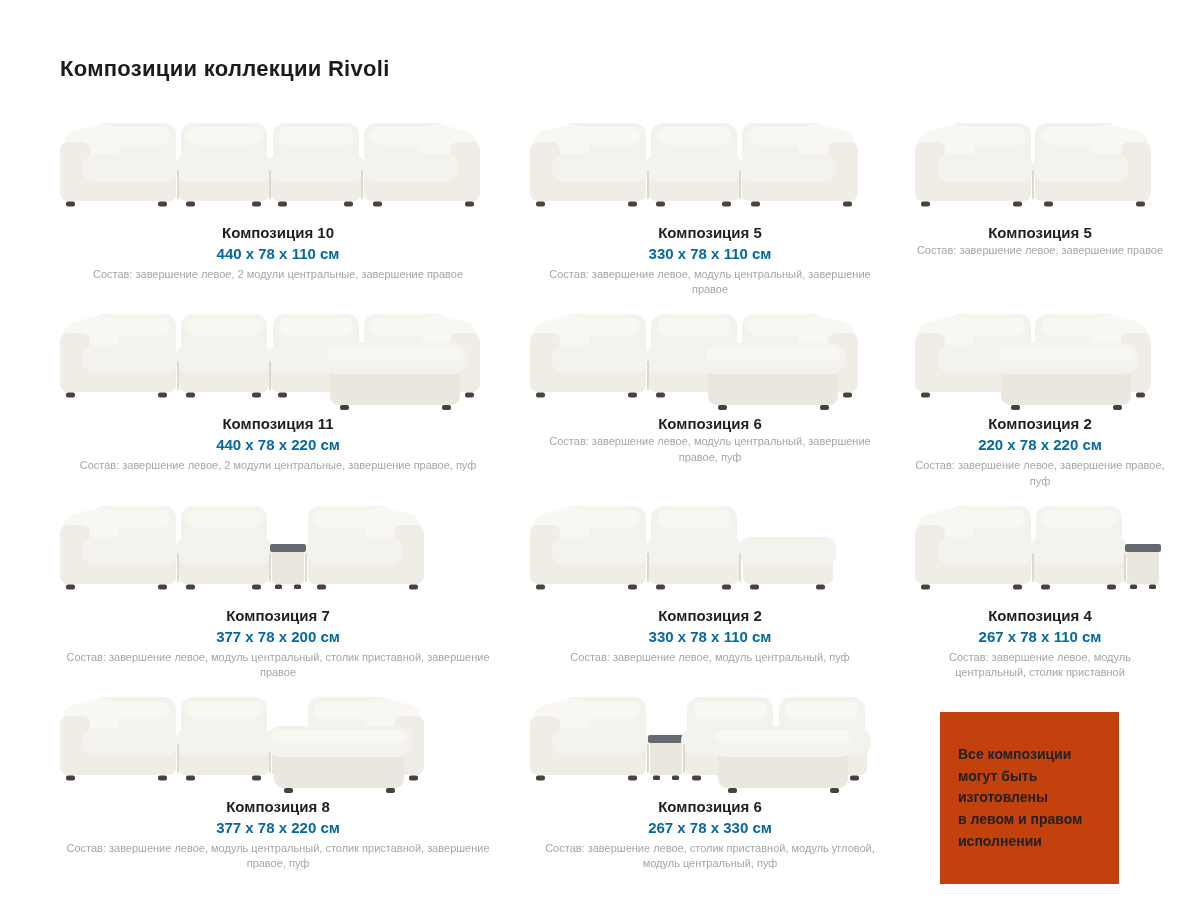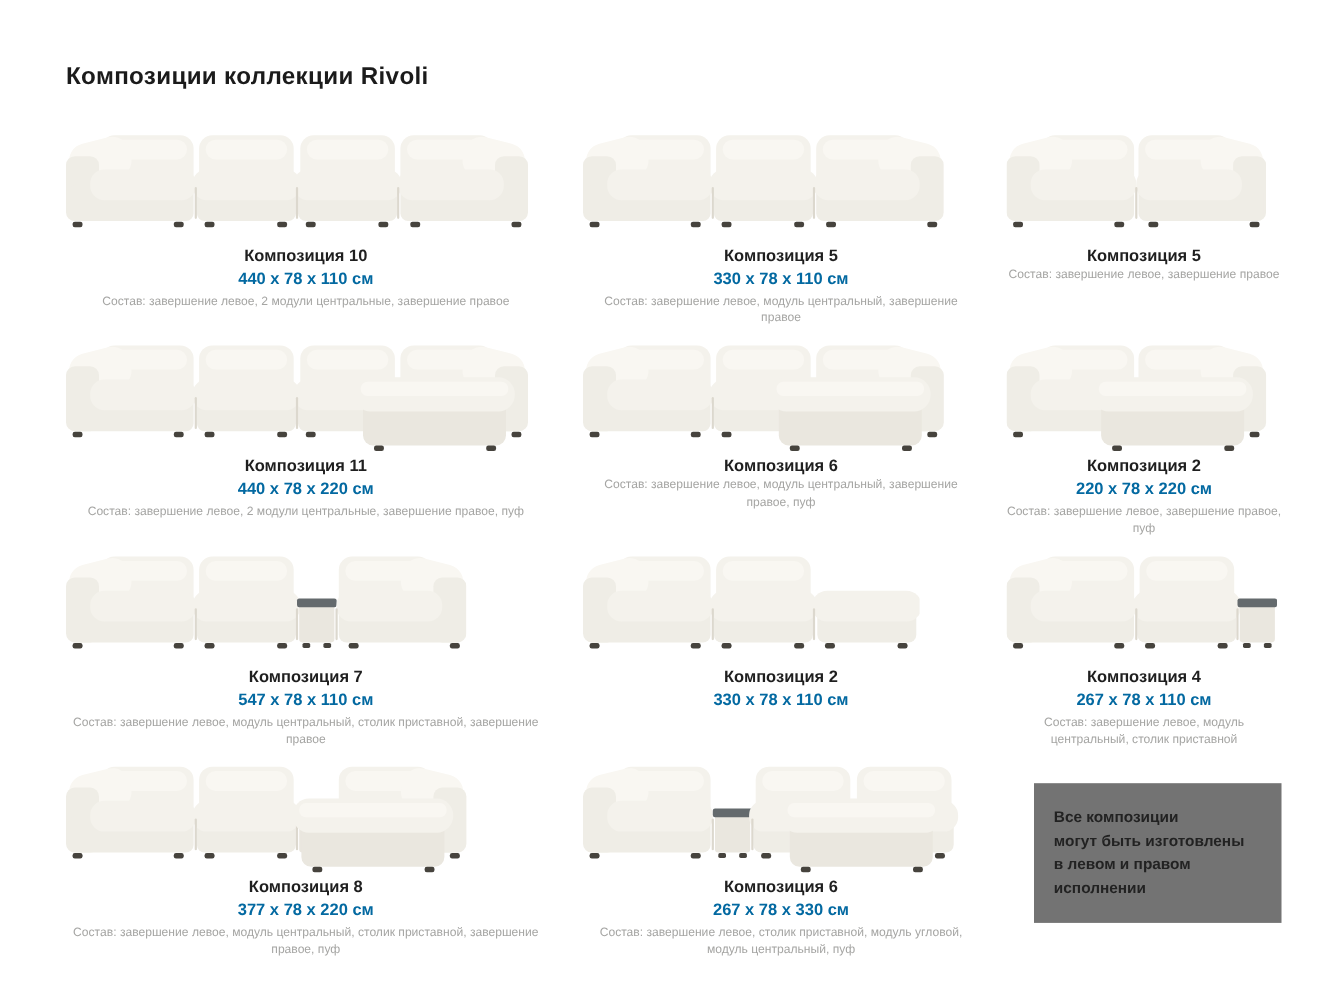--- a/index.html
+++ b/index.html
@@ -8,22 +8,22 @@
   .page-title{font-size:22px;font-weight:700;letter-spacing:.3px;margin:12px 0 26px 0;color:#1b1b1b;}
   .grid{display:grid;grid-template-columns:470px 385px 255px;}
   .card{box-sizing:border-box;padding-right:34px;margin-bottom:2px;text-align:center;}
   .grid > .card:nth-child(3n+2){padding-right:25px;}
   .grid > .card:nth-child(3n){padding-right:5px;}
   .sofa-box{height:106px;display:flex;align-items:flex-start;margin-bottom:8px;}
   .sofa-box svg{display:block;}
   .card-title{font-size:15px;font-weight:700;line-height:1.4;color:#1f1f1f;}
   .card-dims{font-size:15px;font-weight:700;line-height:1.4;margin-bottom:3px;color:#0369a1;}
   .card-desc{font-size:11px;line-height:1.38;color:#a5a5a3;}
-  .note{box-sizing:border-box;width:225px;margin:30px 0 0 25px;padding:20px 18px;
-        background:#737373;align-self:start;}
+  .note{box-sizing:border-box;width:179px;margin:30px 0 0 25px;padding:32px 18px;
+        background:#c2410c;align-self:start;}
   .note-text{font-size:14px;font-weight:700;line-height:1.55;color:#222;white-space:pre-line;}
 </style>
 </head>
 <body>
 
 <div class="page">
   <h1 class="page-title">Композиции коллекции Rivoli</h1>
 
   <div class="grid" id="grid">
 
@@ -294,21 +294,21 @@
             <rect x="248" y="60" width="114" height="33" rx="7" fill="#efede6"></rect>
             <rect x="246" y="46" width="96" height="28" rx="13" fill="#f4f2ec"></rect>
             <rect x="257" y="93.5" width="9" height="5" rx="2" fill="#46433d"></rect>
             <rect x="349" y="93.5" width="9" height="5" rx="2" fill="#46433d"></rect>
             <rect x="117" y="62" width="2" height="29" rx="1" fill="#dcd8ce"></rect>
             <rect x="209" y="62" width="2" height="29" rx="1" fill="#dcd8ce"></rect>
             <rect x="245" y="62" width="2" height="29" rx="1" fill="#dcd8ce"></rect>
           </svg>
         </div>
     <div class="card-title">Композиция 7</div>
-    <div class="card-dims">547 x 78 x 110 см</div>
+    <div class="card-dims">377 x 78 x 200 см</div>
     <div class="card-desc">Состав: завершение левое, модуль центральный, столик приставной, завершение правое</div>
   </div>
       <div class="card">
     <div class="sofa-box">
           <svg xmlns="http://www.w3.org/2000/svg" width="306" height="101" viewBox="0 0 306 101">
             <rect x="32" y="15" width="84" height="50" rx="12" fill="#f4f2ec"></rect>
             <rect x="38" y="19" width="72" height="18" rx="9" fill="#f9f7f2"></rect>
             <g transform="rotate(-14 28 42)">
               <rect x="4" y="20" width="56" height="38" rx="16" fill="#f9f7f2"></rect>
             </g>
@@ -326,20 +326,21 @@
             <rect x="213" y="62" width="90" height="31" rx="7" fill="#efede6"></rect>
             <rect x="208" y="46" width="100" height="28" rx="14" fill="#f4f2ec"></rect>
             <rect x="220" y="93.5" width="9" height="5" rx="2" fill="#46433d"></rect>
             <rect x="286" y="93.5" width="9" height="5" rx="2" fill="#46433d"></rect>
             <rect x="117" y="62" width="2" height="29" rx="1" fill="#dcd8ce"></rect>
             <rect x="209" y="62" width="2" height="29" rx="1" fill="#dcd8ce"></rect>
           </svg>
         </div>
     <div class="card-title">Композиция 2</div>
     <div class="card-dims">330 x 78 x 110 см</div>
+    <div class="card-desc">Состав: завершение левое, модуль центральный, пуф</div>
   </div>
       <div class="card">
     <div class="sofa-box">
           <svg xmlns="http://www.w3.org/2000/svg" width="246" height="101" viewBox="0 0 246 101">
             <rect x="32" y="15" width="84" height="50" rx="12" fill="#f4f2ec"></rect>
             <rect x="38" y="19" width="72" height="18" rx="9" fill="#f9f7f2"></rect>
             <g transform="rotate(-14 28 42)">
               <rect x="4" y="20" width="56" height="38" rx="16" fill="#f9f7f2"></rect>
             </g>
             <rect x="0" y="34" width="30" height="59" rx="8" fill="#efede6"></rect>

